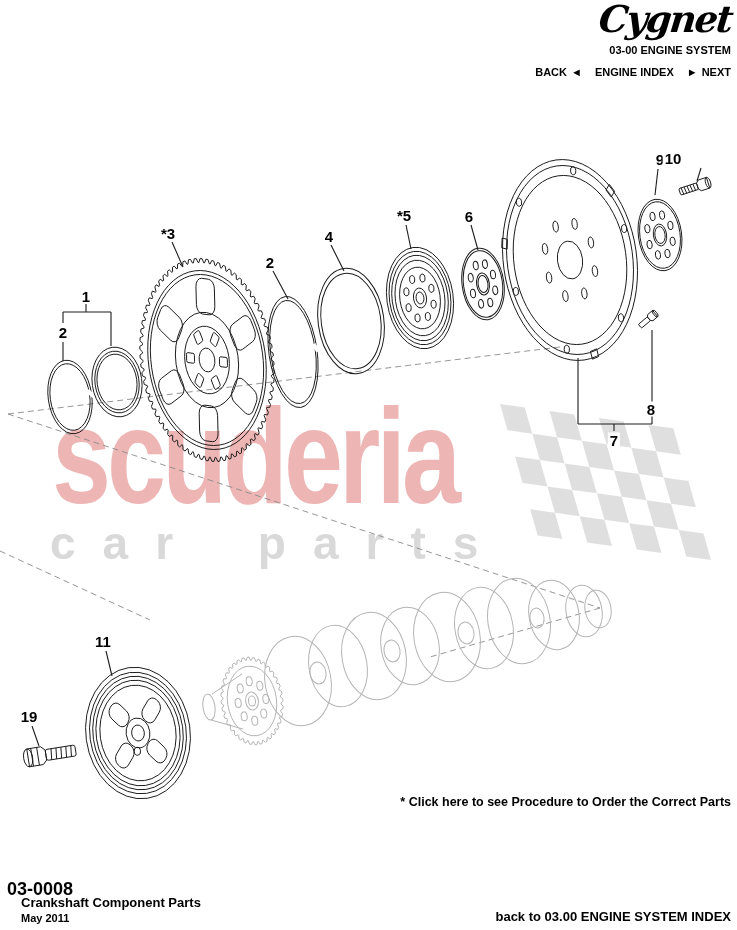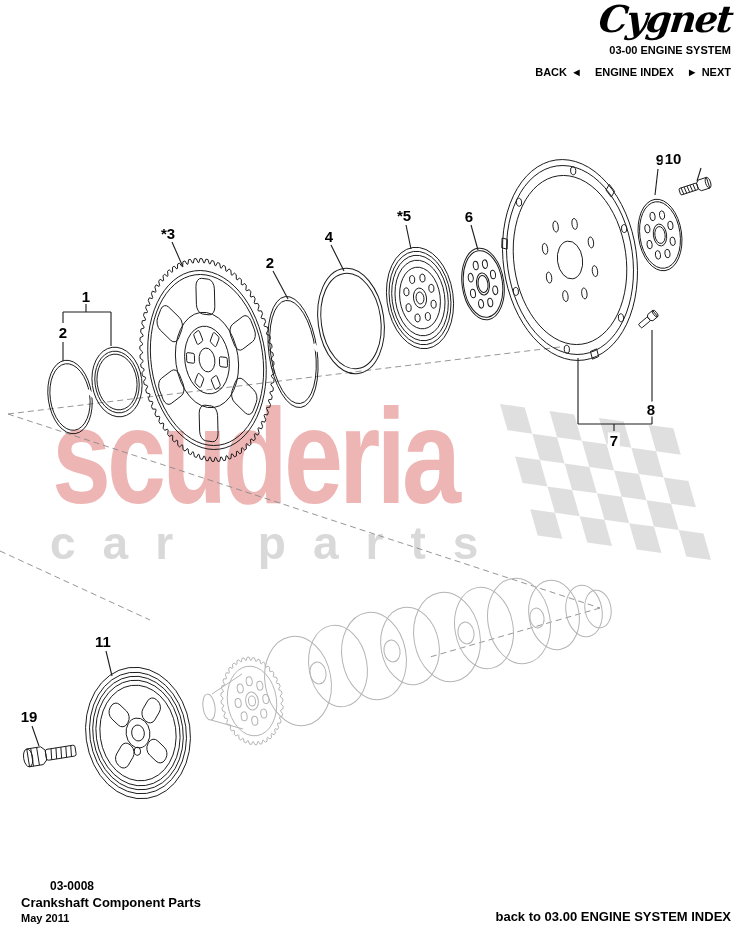--- a/index.html
+++ b/index.html
@@ -25,21 +25,21 @@
   
   .logo{position:absolute;right:6px;top:0px;z-index:3;font-family:"DejaVu Serif",serif;
         font-style:italic;font-weight:bold;font-size:37px;letter-spacing:-2px;
         transform:skewX(-6deg);line-height:1.05;}
   .sys-title{position:absolute;right:6px;top:44px;z-index:3;font-size:11px;font-weight:bold;}
   .nav{position:absolute;right:6px;top:66px;z-index:3;font-size:11px;font-weight:bold;
        display:flex;gap:13px;align-items:center;padding-left:22px;}
   .nav a{color:#000;text-decoration:none;display:flex;gap:4px;cursor:pointer;}
   
   .note{position:absolute;right:6px;top:795px;z-index:3;font-size:12.5px;font-weight:bold;cursor:pointer;}
-  .doc-number{position:absolute;left:7px;top:879px;z-index:3;font-size:12px;font-weight:bold;margin-left:43px;}
+  .doc-number{position:absolute;left:7px;top:879px;z-index:3;font-size:18px;font-weight:bold;}
   .doc-title{position:absolute;left:21px;top:895px;z-index:3;font-size:13px;font-weight:bold;}
   .doc-date{position:absolute;left:7px;top:912px;z-index:3;font-size:11px;font-weight:bold;margin-left:14px;}
   .back-link{position:absolute;right:6px;top:909px;z-index:3;font-size:13px;font-weight:bold;cursor:pointer;padding-left:28px;}
 </style>
 </head>
 <body>
 
 <div class="page">
 
   <div class="watermark">
@@ -335,19 +335,20 @@
     </a>
     <a>
       <span>ENGINE INDEX</span>
     </a>
     <a>
       <span>►</span>
       <span>NEXT</span>
     </a>
   </div>
 
+  <div class="note">* Click here to see Procedure to Order the Correct Parts</div>
 
   <div class="doc-number">03-0008</div>
   <div class="doc-title">Crankshaft Component Parts</div>
   <div class="doc-date">May 2011</div>
   <div class="back-link">back to 03.00 ENGINE SYSTEM INDEX</div>
 
 </div>
 
 </body></html>

